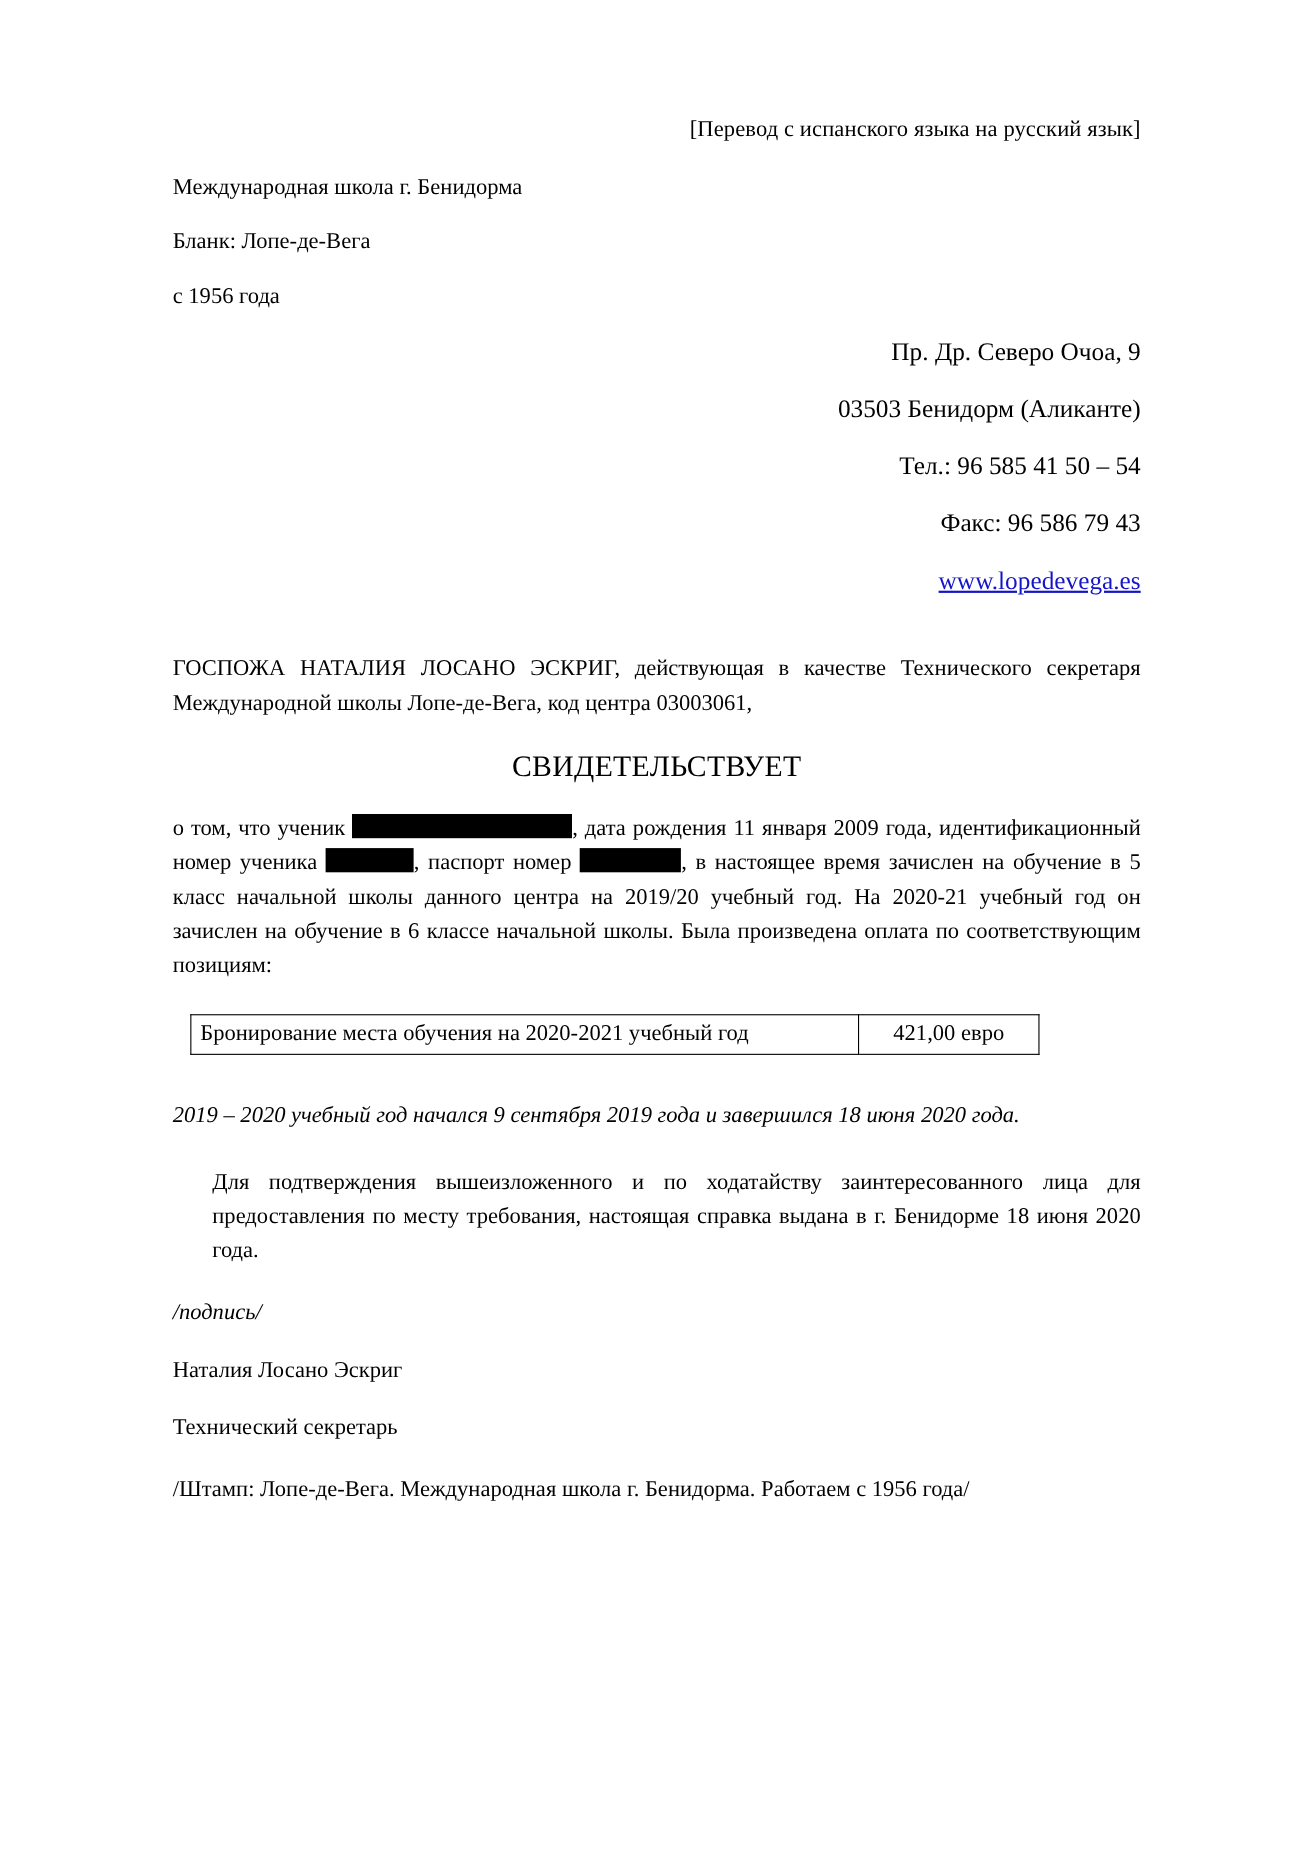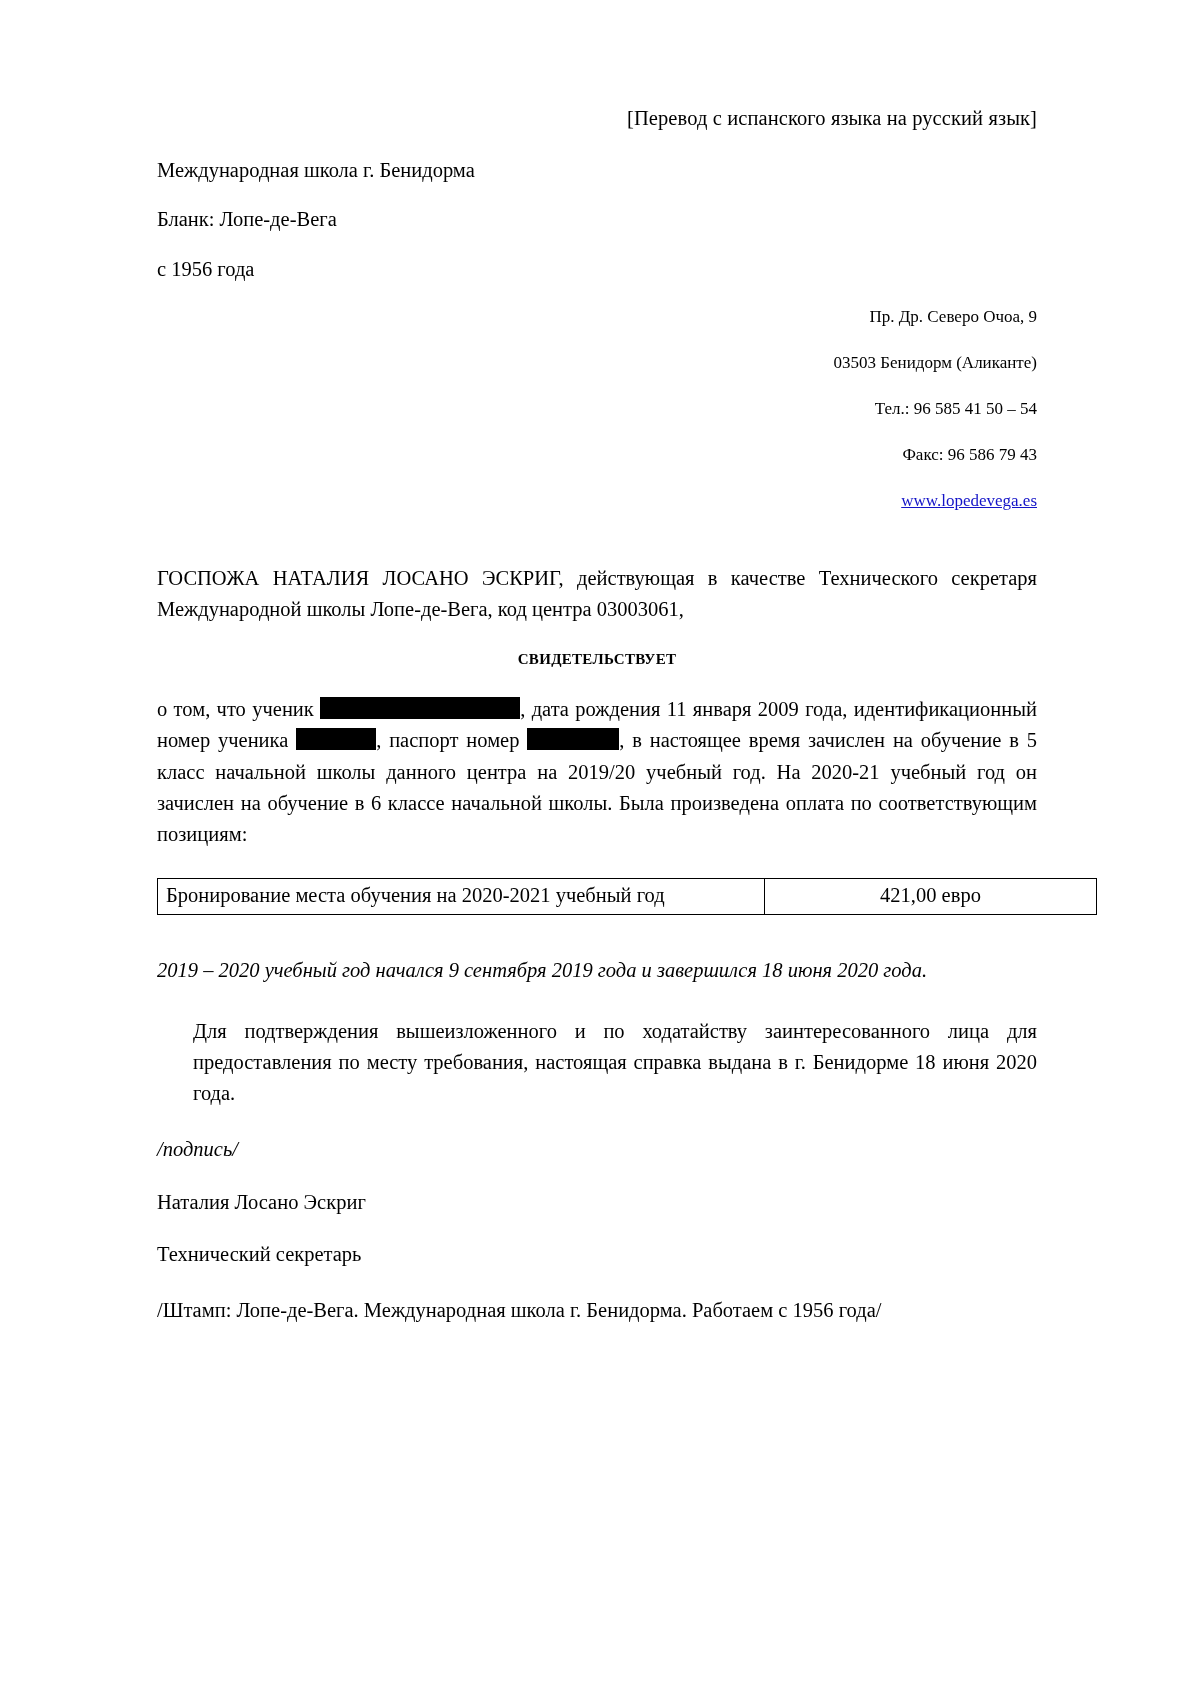--- a/index.html
+++ b/index.html
@@ -48,21 +48,21 @@
     margin-bottom: 29px;
     text-align: left;
   }
 
   
   .addressblock {
     margin-top: 22px;
     text-align: right;
   }
   .addressblock .ad-line {
-    font-size: 17px;
+    font-size: 23px;
     line-height: 1.0;
     margin-bottom: 29px;
   }
   .addressblock .ad-line.link a,
   .addressblock .ad-line.link span.linktext {
     color: #1414c8;
     text-decoration: underline;
   }
 
   
@@ -78,40 +78,39 @@
   }
   p.plain {
     text-align: left;
     font-size: 20.5px;
     line-height: 1.52;
     margin: 0 0 32px 0;
     font-style: italic;
   }
   .center-title {
     text-align: center;
-    font-size: 15px;
+    font-size: 27px;
     margin: 26px 0 26px 0;
     letter-spacing: 0.3px;
-    font-weight: bold;
   }
   .redaction {
     display: inline-block;
     background: #000000;
     vertical-align: -3px;
     border-radius: 0;
   }
   .redaction.name { width: 200px; height: 22px; }
   .redaction.studentid { width: 80px; height: 22px; }
   .redaction.passport { width: 92px; height: 22px; }
 
   
   .fee-table {
     border-collapse: collapse;
-    width: 940px;
-    margin: 28px 0 40px 0;
+    width: 772px;
+    margin: 28px 0 40px 16px;
     table-layout: fixed;
   }
   .fee-table td {
     border: 1px solid #000000;
     font-size: 20.5px;
     padding: 5px 8px 7px 8px;
     line-height: 1.1;
   }
   .fee-table td.desc {
     text-align: left;

